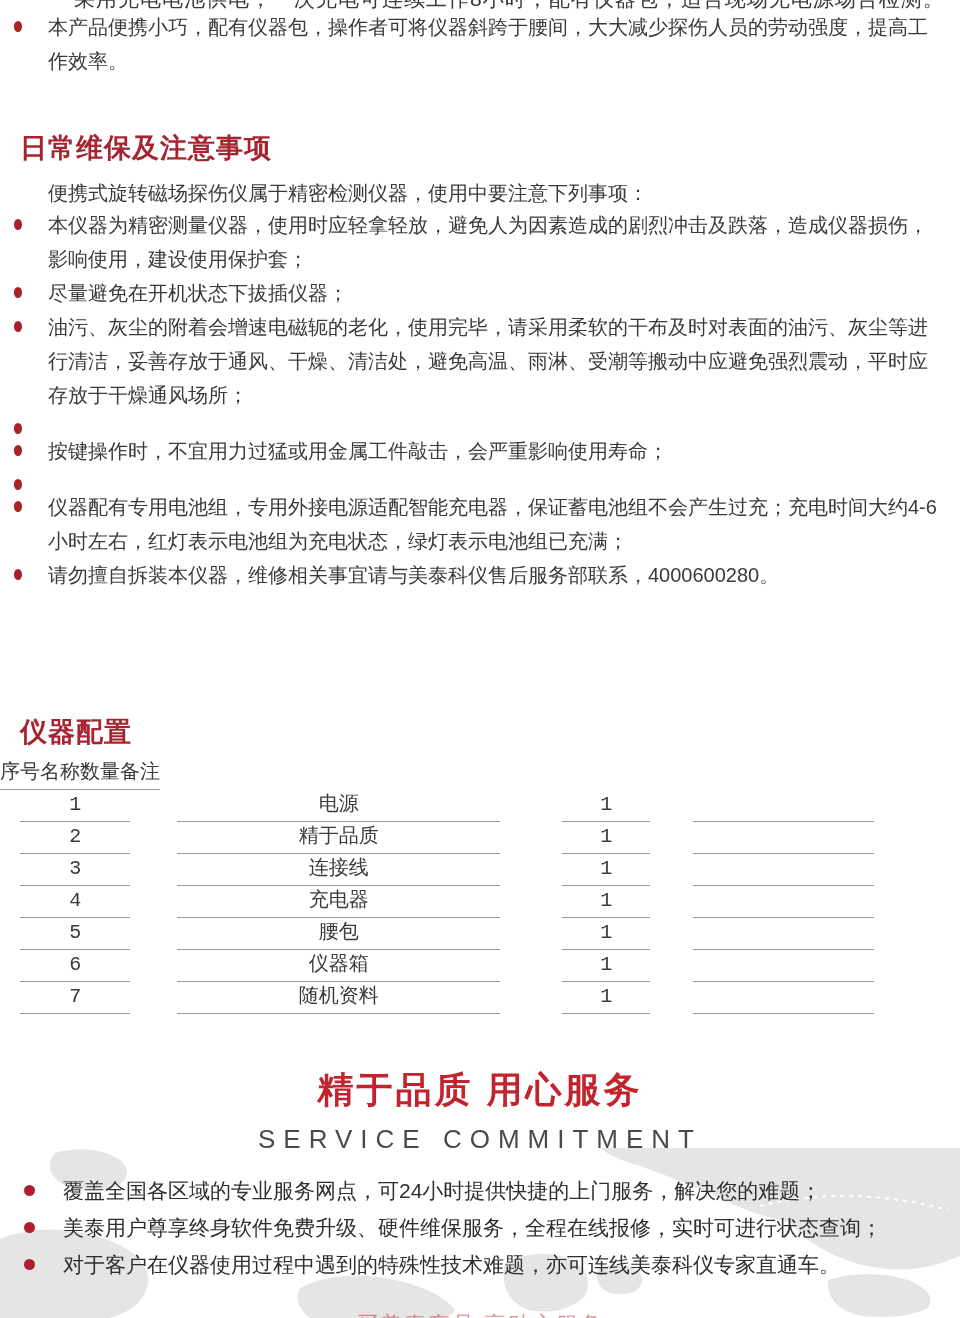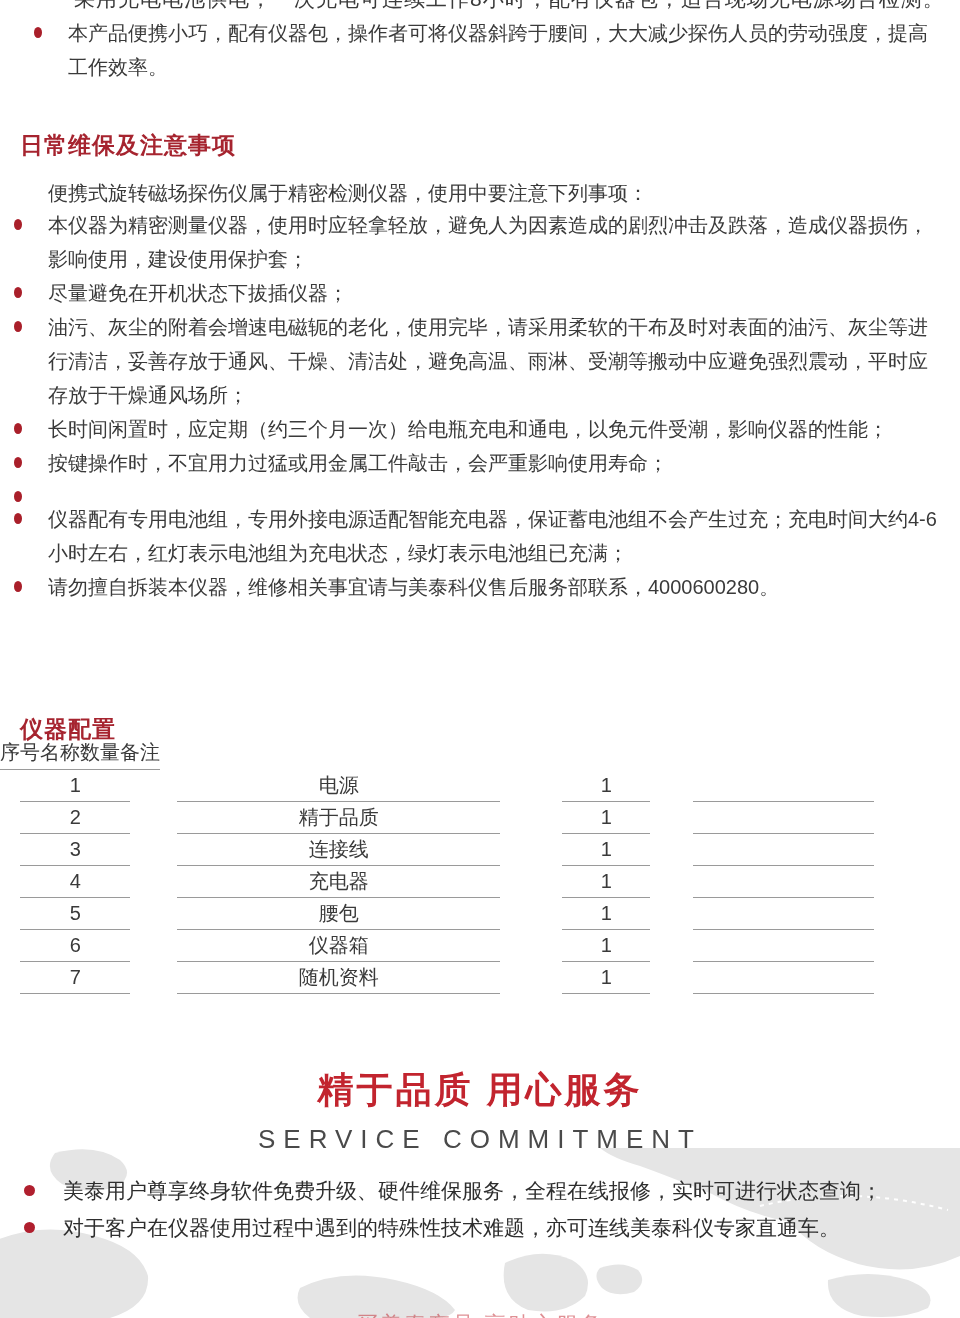--- a/index.html
+++ b/index.html
@@ -13,33 +13,33 @@
     position:absolute;top:-15px;left:74px;right:0;
     font-size:21px;white-space:nowrap;color:#3a3a3a;letter-spacing:1px;
   }
   
   .blist{position:absolute;left:0;right:0;}
   .bli{display:flex;align-items:flex-start;padding:0 16px 0 14px;}
   .bdot{flex:0 0 auto;width:8px;height:11px;border-radius:50%;
         background:#a91f2a;margin:11px 26px 0 0;}
   .btext{font-size:20px;line-height:34px;color:#3a3a3a;}
   
-  .prod-bullet{top:16px;padding-left:20px;}
+  .prod-bullet{top:10px;}
   
   .sec-heading{
     position:absolute;left:20px;font-weight:bold;color:#a6242f;
-    font-size:23px;letter-spacing:1px;
+    font-size:27px;letter-spacing:1px;
   }
   .h-maint{top:130px;}
   .h-config{top:714px;}
   
   .intro{position:absolute;left:48px;top:176px;font-size:20px;line-height:34px;}
   .maint-list{top:208px;}
   
-  .cfg-table{position:absolute;left:0;top:736px;width:874px;}
+  .cfg-table{position:absolute;left:0;top:756px;width:874px;font-family:Liberation Mono, monospace;}
   .t-row{display:flex;}
   .t-cell{text-align:center;font-size:20px;border-bottom:1px solid #9a9a9a;
           height:31px;line-height:30px;overflow:hidden;}
   .t-head .t-cell{height:33px;line-height:33px;}
   .c1{margin-left:20px;width:115px;}
   .c2{margin-left:47px;width:336px;}
   .c3{margin-left:62px;width:92px;}
   .c4{margin-left:43px;width:188px;}
   
   .slogan{position:absolute;left:0;right:0;top:1066px;text-align:center;}
@@ -87,21 +87,20 @@
       <span class="btext">尽量避免在开机状态下拔插仪器；</span>
     </div>
 
     <div class="bli">
       <span class="bdot"></span>
       <span class="btext">油污、灰尘的附着会增速电磁轭的老化，使用完毕，请采用柔软的干布及时对表面的油污、灰尘等进行清洁，妥善存放于通风、干燥、清洁处，避免高温、雨淋、受潮等搬动中应避免强烈震动，平时应存放于干燥通风场所；</span>
     </div>
 
     <div class="bli">
       <span class="bdot"></span>
-      <span class="btext">长时间闲置时，应定期（约三个月一次）给电瓶充电和通电，以免元件受潮，影响仪器的性能；</span>
     </div>
 
     <div class="bli">
       <span class="bdot"></span>
       <span class="btext">按键操作时，不宜用力过猛或用金属工件敲击，会严重影响使用寿命；</span>
     </div>
 
     <div class="bli">
       <span class="bdot"></span>
     </div>
@@ -197,20 +196,24 @@
       <path d="M300,140 Q340,120 395,132 Q440,142 455,162 Q450,172 420,170 L310,170 Q292,156 300,140 Z"></path>
       <path d="M505,115 Q540,98 572,112 Q595,126 585,148 Q565,168 528,162 Q498,150 505,115 Z"></path>
       <path d="M600,0 L960,0 L960,108 Q912,130 858,116 Q812,102 790,74 Q748,66 712,46 Q668,28 640,18 Q612,10 600,0 Z"></path>
       <path d="M828,132 Q868,120 908,132 Q938,144 928,160 Q904,172 862,168 Q826,160 828,132 Z"></path>
       <path d="M600,120 Q622,112 638,122 Q648,134 634,144 Q614,150 602,140 Q592,128 600,120 Z"></path>
     </g>
     <path d="M760,58 Q850,36 948,62" fill="none" stroke="#ffffff" stroke-width="2" stroke-dasharray="4 5"></path>
   </svg>
   <div class="svc-list">
 
+      <div class="svc-li">
+        <span class="svc-dot"></span>
+        <span class="svc-text">覆盖全国各区域的专业服务网点，可24小时提供快捷的上门服务，解决您的难题；</span>
+      </div>
 
       <div class="svc-li">
         <span class="svc-dot"></span>
         <span class="svc-text">美泰用户尊享终身软件免费升级、硬件维保服务，全程在线报修，实时可进行状态查询；</span>
       </div>
 
       <div class="svc-li">
         <span class="svc-dot"></span>
         <span class="svc-text">对于客户在仪器使用过程中遇到的特殊性技术难题，亦可连线美泰科仪专家直通车。</span>
       </div>

